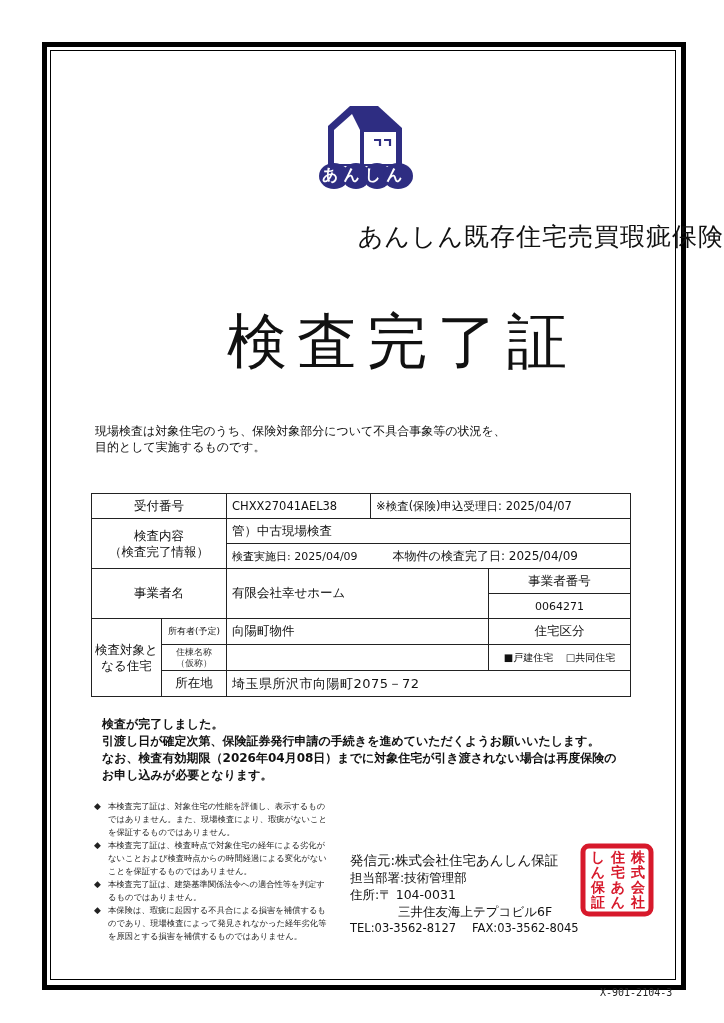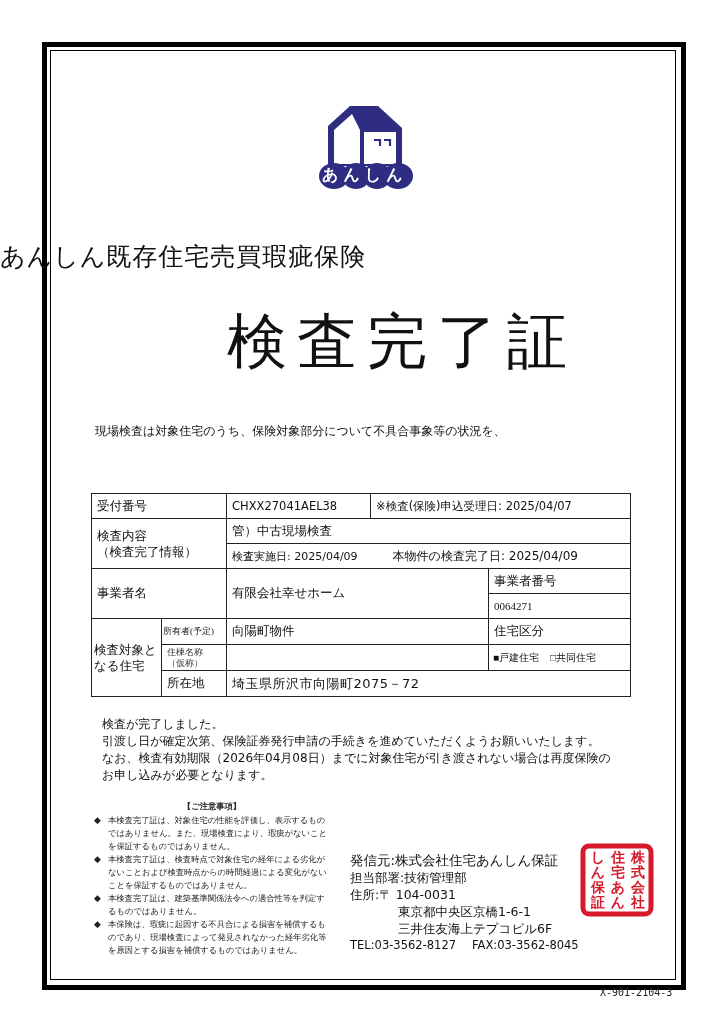--- a/index.html
+++ b/index.html
@@ -10,42 +10,42 @@
   .frame-outer {
     position: absolute; left: 42px; top: 42px; width: 634px; height: 938px;
     border: 5px solid #000; box-sizing: content-box;
   }
   .frame-inner {
     position: absolute; left: 50px; top: 50px; width: 624px; height: 928px;
     border: 1.5px solid #000;
   }
   .logo { position: absolute; left: 312px; top: 104px; width: 106px; height: 88px; }
   .title-sub {
-    position: absolute; left: 0; width: 724px; top: 240px; text-align: left;
+    position: absolute; left: 0; width: 724px; top: 220px; text-align: right;
     font-size: 25px; letter-spacing: 1px;
   }
   .title-main {
     position: absolute; left: 12px; width: 724px; top: 302px; text-align: center;
     font-size: 60px; letter-spacing: 10px; font-weight: normal; padding-left: 28px;
   }
   .intro {
     position: absolute; left: 95px; top: 424px; width: 520px;
     font-size: 12px; line-height: 15.5px;
   }
   table.info {
     position: absolute; left: 91px; top: 493px; width: 539px;
     border-collapse: collapse; font-size: 11.5px; table-layout: fixed;
   }
   table.info td { border: 1.5px solid #222; padding: 0 5px; height: 24px; vertical-align: middle; }
-  .c { text-align: left; font-family: Liberation Serif, serif; }
+  .c { text-align: center; }
   .small { font-size: 9px; line-height: 11px; }
   .lbl { font-size: 12.5px; }
   .notice {
     position: absolute; left: 102px; top: 716px; width: 560px;
-    font-size: 12px; line-height: 17px;
+    font-size: 12px; line-height: 17px; font-weight: bold;
   }
   .notes {
     position: absolute; left: 94px; top: 800px; width: 236px;
     font-size: 8.3px; line-height: 13px; color: #222;
   }
   .notes .nh { text-align: center; font-weight: bold; margin-bottom: 1px; }
   .notes .ni { position: relative; padding-left: 14px; }
   .notes .ni .dia { position: absolute; left: 0; top: 0; font-size: 9px; }
   .issuer {
     position: absolute; left: 350px; top: 852px; width: 300px;
@@ -81,20 +81,21 @@
   <div style="position:absolute;left:10px;top:61px;width:90px;display:flex;justify-content:flex-start;color:#fff;font-size:16px;font-weight:bold;">
     <span style="letter-spacing:5px;">あんしん</span>
   </div>
 </div>
 
 <div class="title-sub">あんしん既存住宅売買瑕疵保険</div>
 <div class="title-main">検査完了証</div>
 
 <div class="intro">
   <div>現場検査は対象住宅のうち、保険対象部分について不具合事象等の状況を、</div>
+  <div>目的として実施するものです。</div>
 </div>
 
 <table class="info">
   <colgroup>
     <col style="width:70px">
       <col style="width:65px">
       <col style="width:144px">
       <col style="width:118px">
       <col style="width:142px">
   </colgroup>
@@ -155,21 +156,20 @@
   </table>
 
 <div class="notice">
   <div>検査が完了しました。</div>
   <div>引渡し日が確定次第、保険証券発行申請の手続きを進めていただくようお願いいたします。</div>
   <div>なお、検査有効期限（2026年04月08日）までに対象住宅が引き渡されない場合は再度保険の</div>
   <div>お申し込みが必要となります。</div>
 </div>
 
 <div class="notes">
-  <div class="nh">【ご注意事項】</div>
   <div class="ni">
     <span class="dia">◆</span>
     <span>本検査完了証は、対象住宅の性能を評価し、表示するものではありません。また、現場検査により、瑕疵がないことを保証するものではありません。</span>
   </div>
   <div class="ni">
     <span class="dia">◆</span>
     <span>本検査完了証は、検査時点で対象住宅の経年による劣化がないことおよび検査時点からの時間経過による変化がないことを保証するものではありません。</span>
   </div>
   <div class="ni">
     <span class="dia">◆</span>
@@ -178,21 +178,20 @@
   <div class="ni">
     <span class="dia">◆</span>
     <span>本保険は、瑕疵に起因する不具合による損害を補償するものであり、現場検査によって発見されなかった経年劣化等を原因とする損害を補償するものではありません。</span>
   </div>
 </div>
 
 <div class="issuer">
   <div style="font-size:13.5px">発信元:株式会社住宅あんしん保証</div>
   <div>担当部署:技術管理部</div>
   <div>住所:〒 104-0031</div>
-  <div class="indent">東京都中央区京橋1-6-1</div>
   <div class="indent">三井住友海上テプコビル6F</div>
   <div style="font-size:11.5px;white-space:nowrap">
     <span>TEL:03-3562-8127</span><span class="fax">FAX:03-3562-8045</span>
   </div>
 </div>
 
 <div class="seal">
   <svg width="74" height="74" viewBox="0 0 74 74">
     <rect x="3" y="3" width="68" height="68" rx="6" fill="none" stroke="#d7192b" stroke-width="5"></rect>
   </svg>

